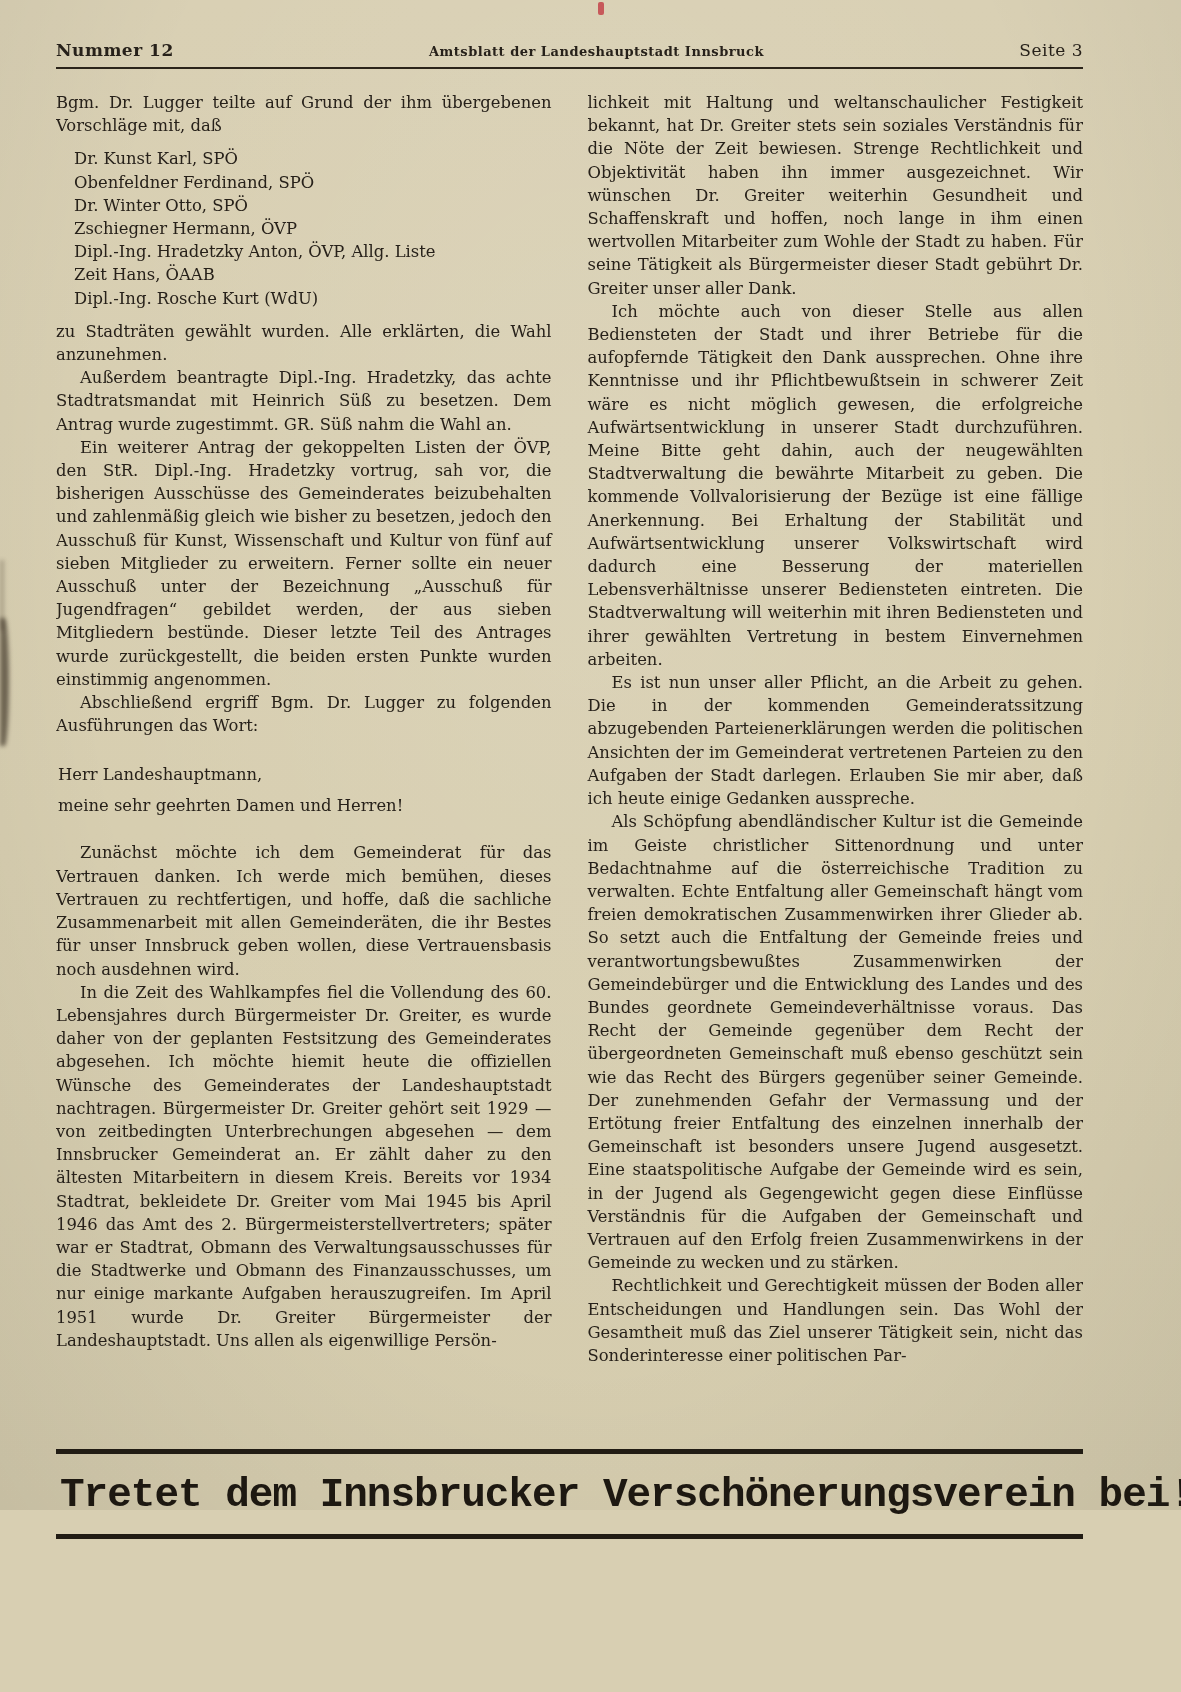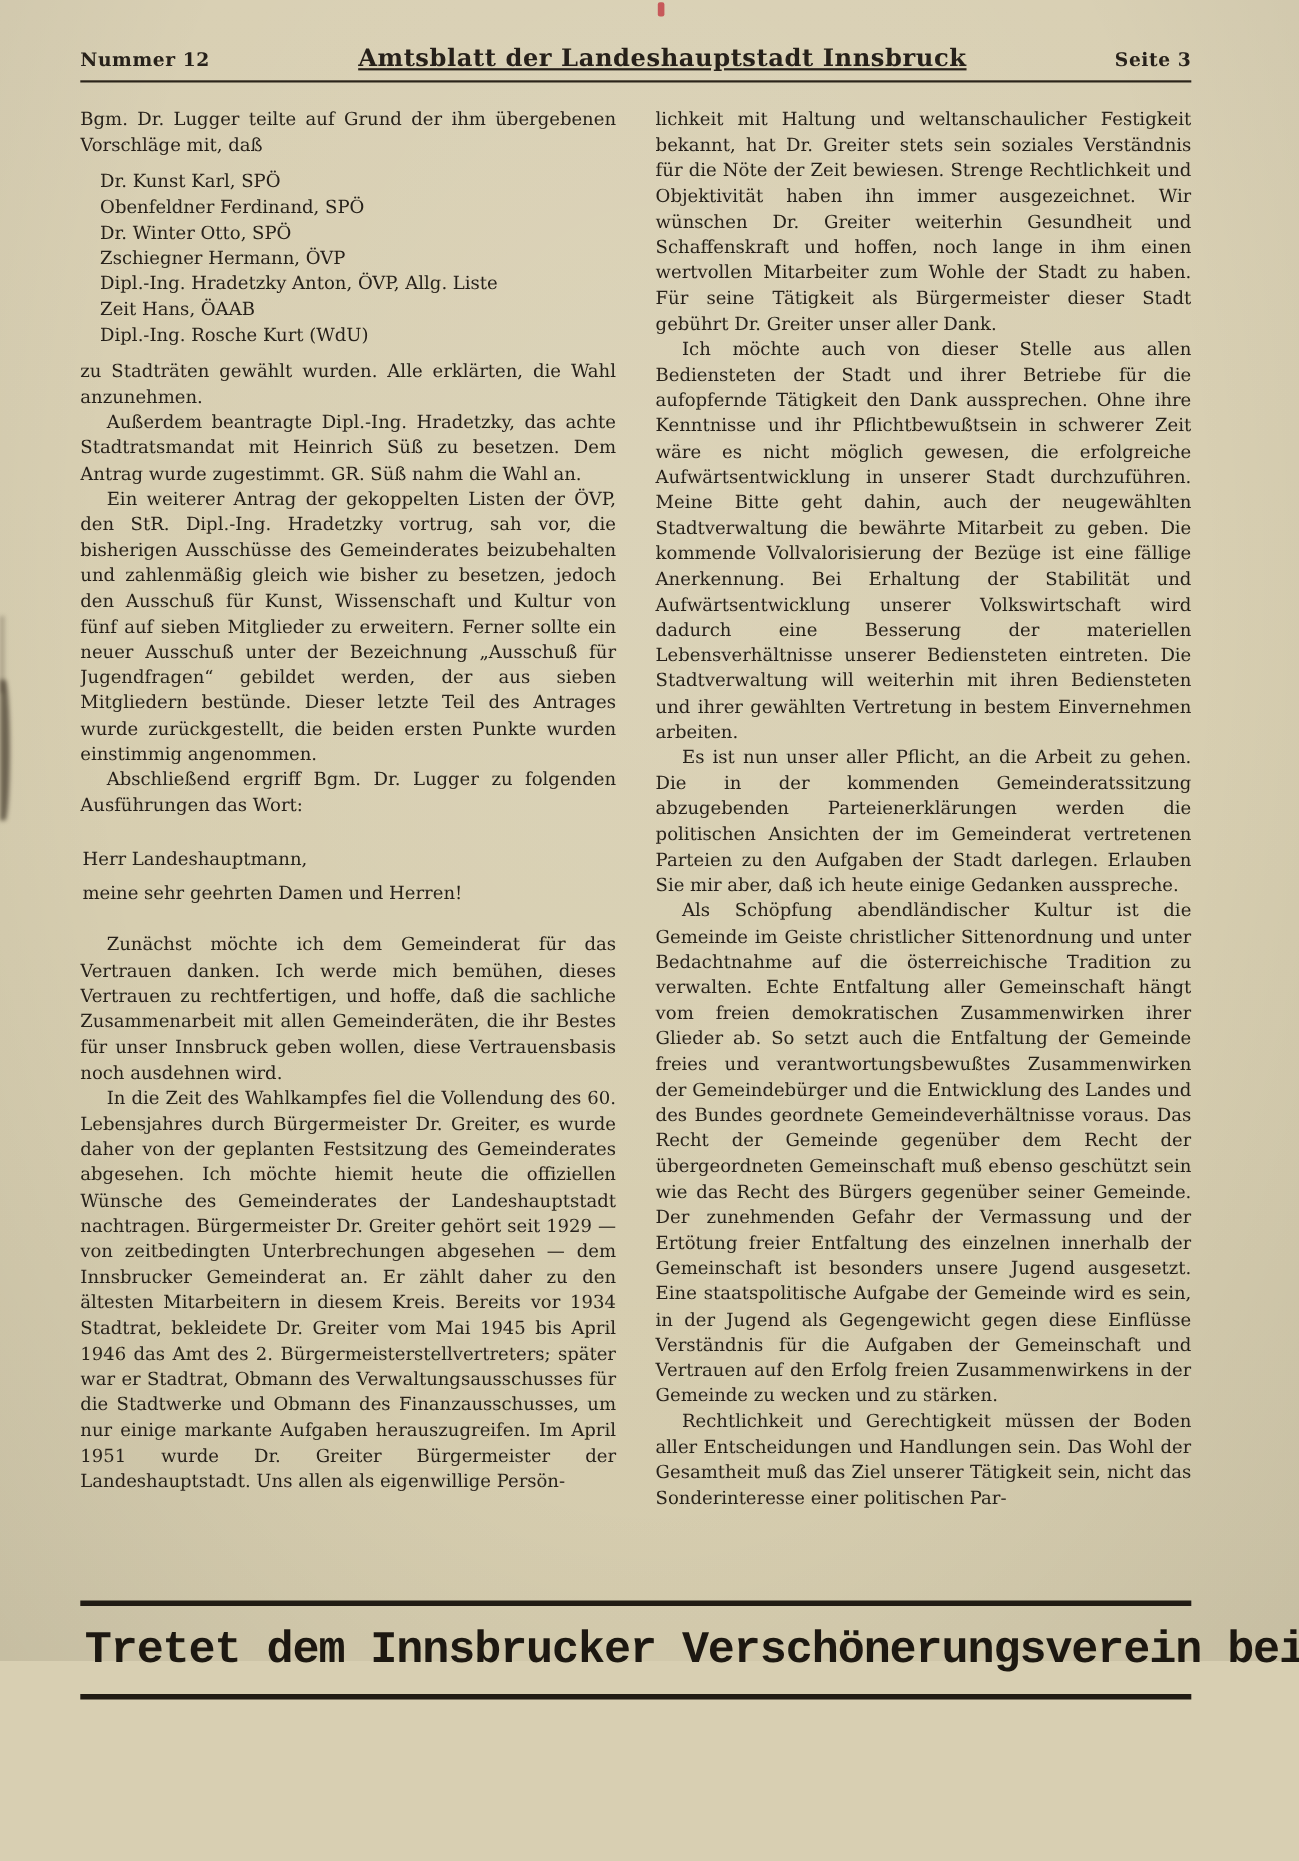--- a/index.html
+++ b/index.html
@@ -11,21 +11,21 @@
   }
   body {
     background: #d8cfb2;
     font-family: "DejaVu Serif", serif;
   }
   .page {
     position: relative;
     width: 1181px;
     height: 1510px;
     box-sizing: border-box;
-    padding: 40px 98px 0 73px;
+    padding: 40px 98px 0 56px;
     color: #27211a;
     background:
       radial-gradient(ellipse at 50% 35%, rgba(255,255,255,0.09), rgba(0,0,0,0.0) 60%, rgba(0,0,0,0.07) 100%),
       linear-gradient(180deg, #d9d0b4 0%, #d7ceb0 55%, #d5ccae 100%);
   }
   
   .artifact-red {
     position: absolute; left: 598px; top: 2px;
     width: 6px; height: 13px;
     background: #c4454a; opacity: 0.85;
@@ -49,24 +49,24 @@
     justify-content: space-between;
     align-items: baseline;
     border-bottom: 2px solid #2b241a;
     padding-bottom: 7px;
     margin-bottom: 22px;
   }
   .masthead .issue {
     font-size: 17px; font-weight: bold; letter-spacing: 0.5px;
   }
   .masthead .title {
-    font-size: 22px; font-weight: bold; letter-spacing: 0.5px; text-decoration: underline;
+    font-size: 13px; font-weight: bold; letter-spacing: 0.5px;
   }
   .masthead .pageno {
-    font-size: 17px; font-weight: bold; letter-spacing: 0.5px;
+    font-size: 17px; font-weight: normal; letter-spacing: 0.5px;
   }
   
   .columns {
     display: flex;
     gap: 36px;
     height: 1330px;
     overflow: hidden;
   }
   .col {
     flex: 1 1 0;

